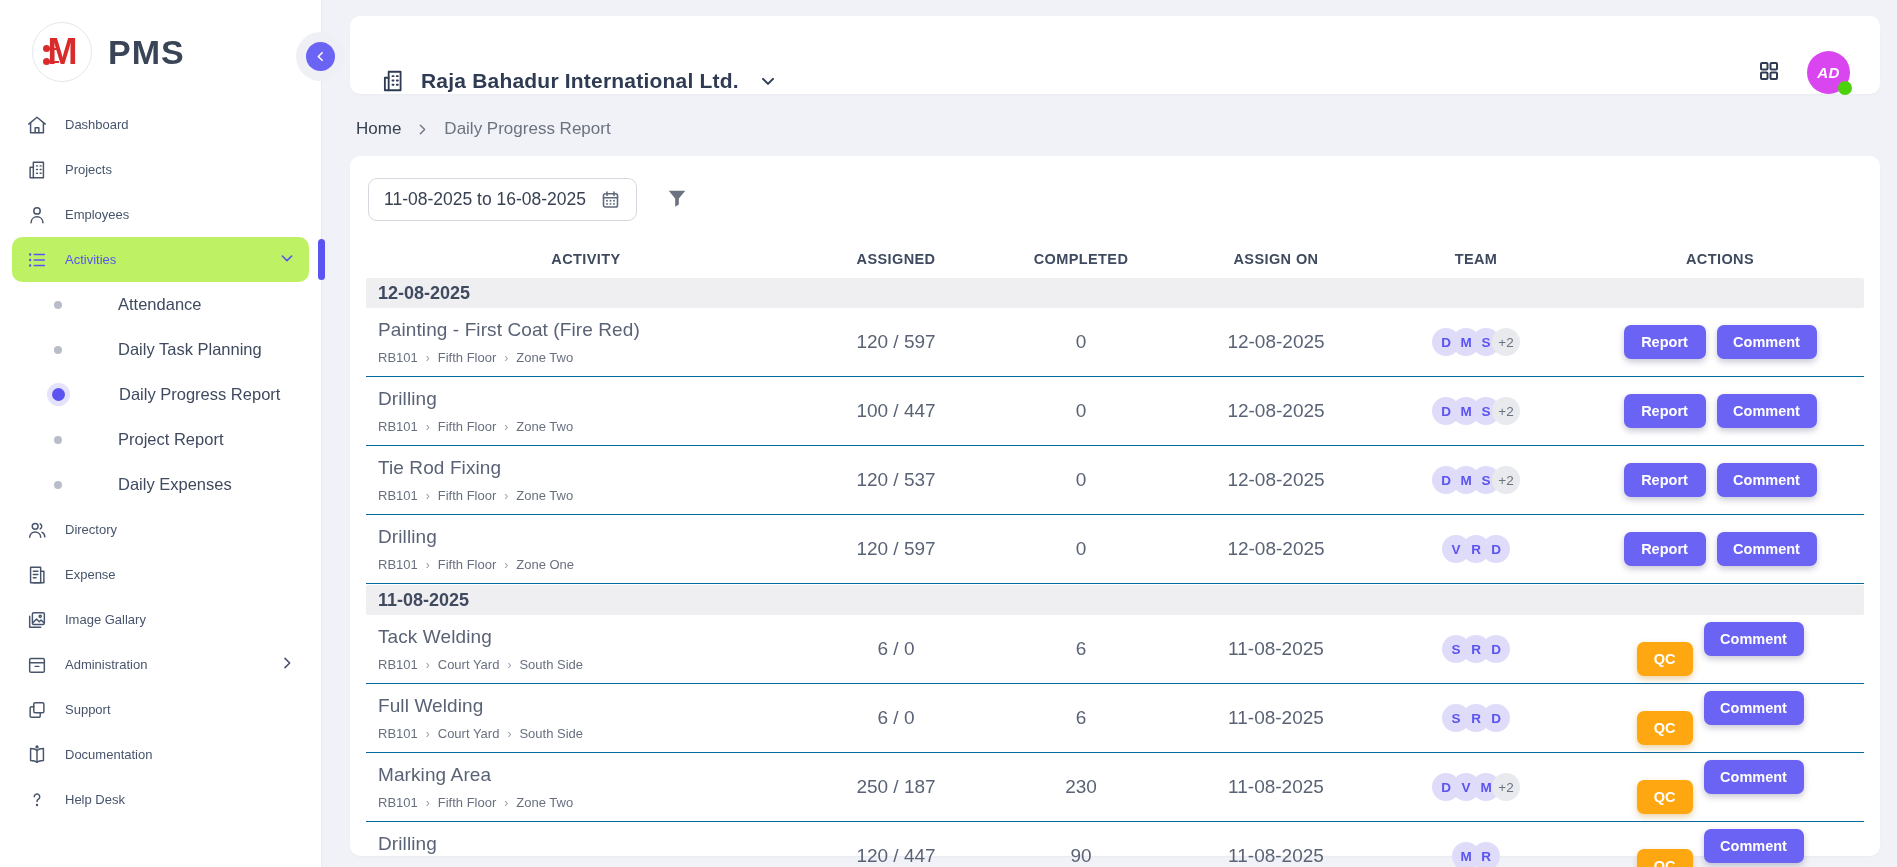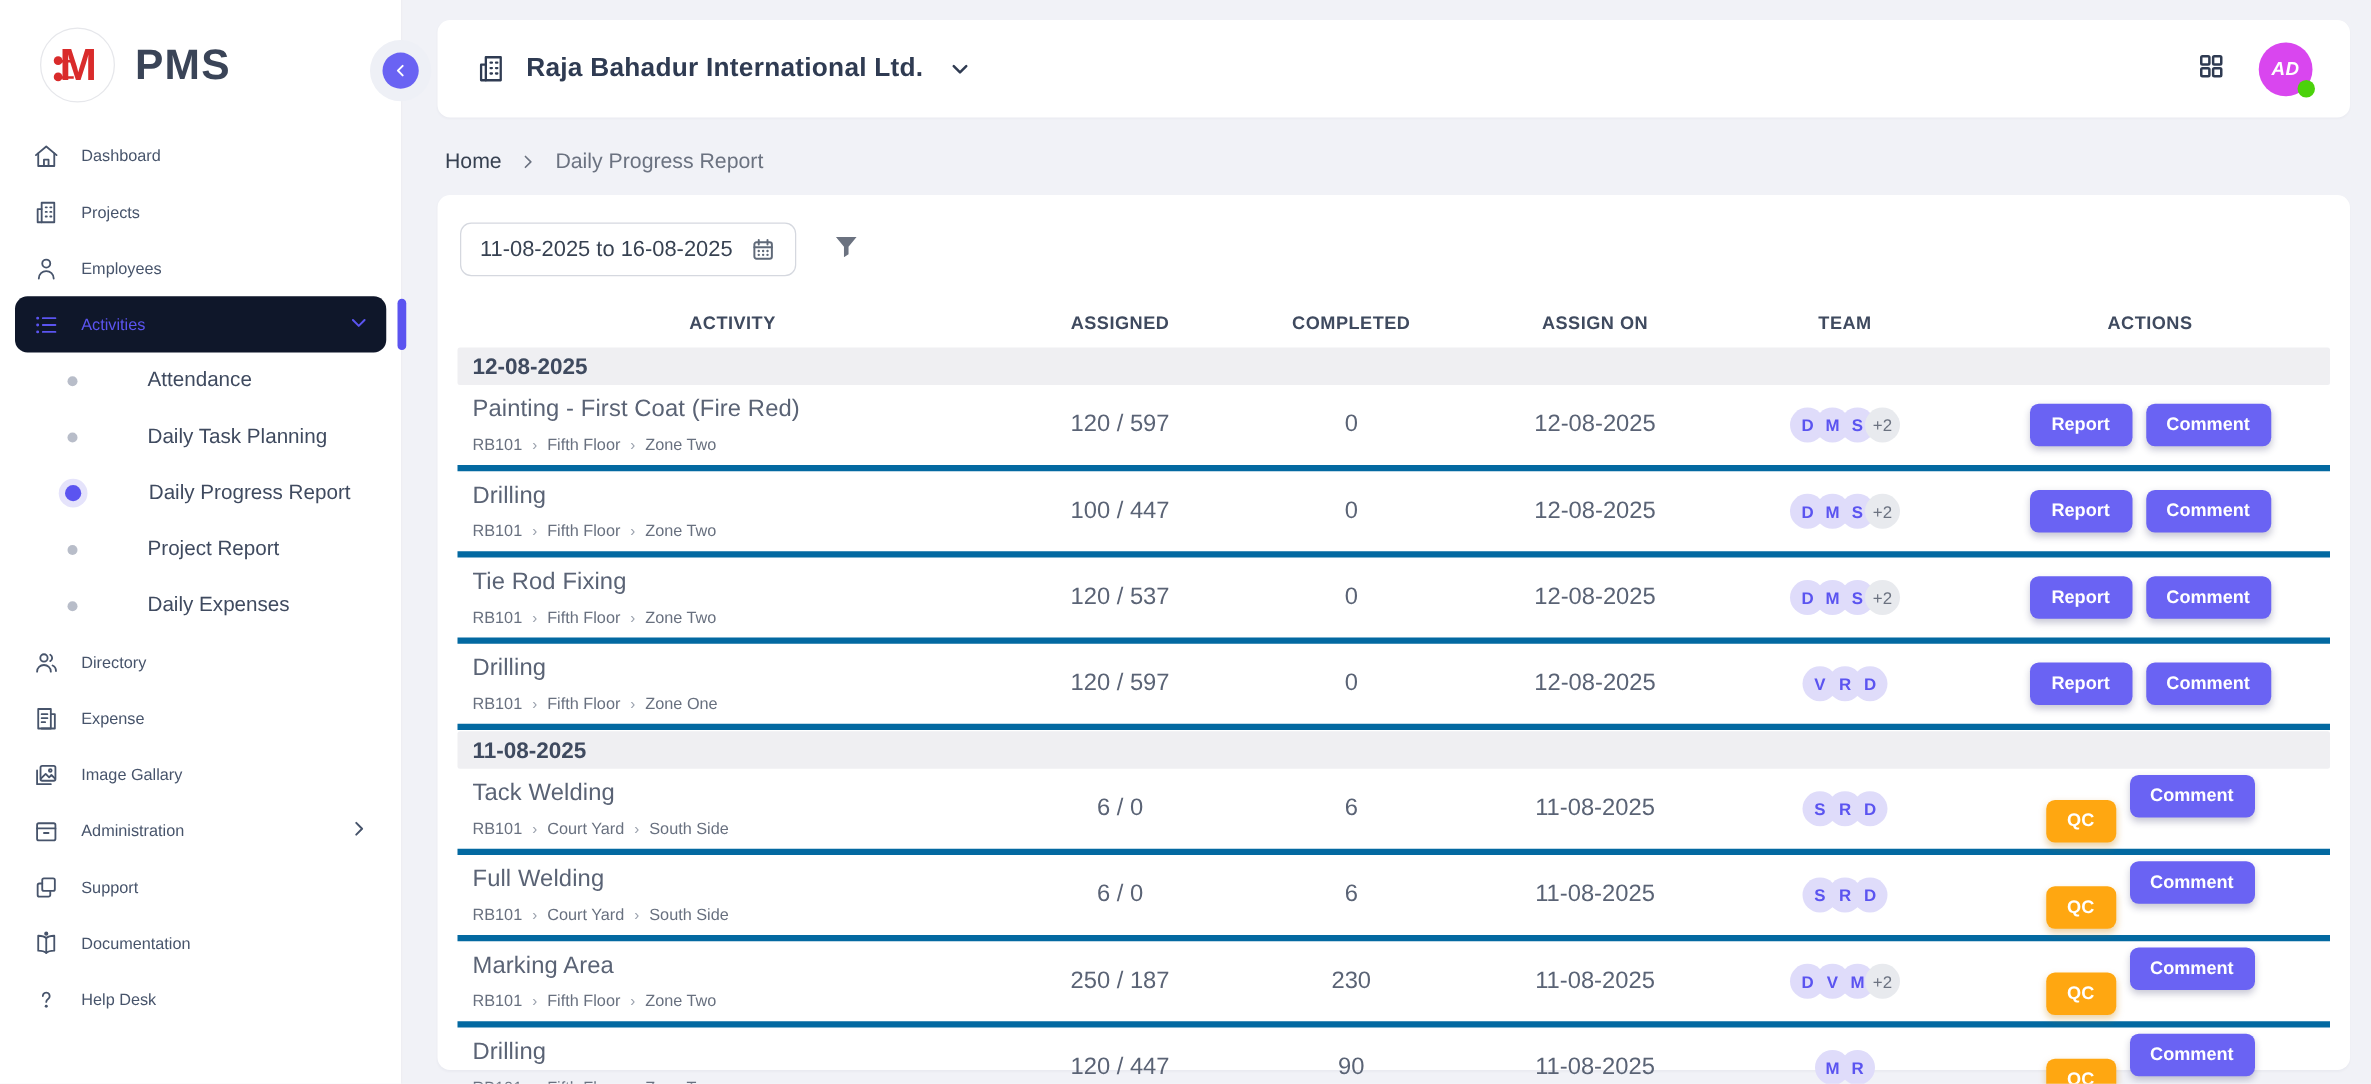--- a/index.html
+++ b/index.html
@@ -19,42 +19,42 @@
     background:#d92b2b; box-shadow:0 13px 0 #d92b2b; }
   .logo-text { font-size:34px; font-weight:700; color:#3a4457; letter-spacing:1px; }
 
   .nav { padding:6px 12px 0 12px; }
   .nav-item { position:relative; display:flex; align-items:center; gap:17px; height:45px;
     padding:0 14px; border-radius:10px; font-size:13px; font-weight:500; color:#47546b; cursor:pointer; }
   .nav-item svg { width:22px; height:22px; stroke:#47546b; fill:none; stroke-width:1.6;
     stroke-linecap:round; stroke-linejoin:round; flex:none; }
   .nav-item .chev-end { margin-left:auto; }
   .nav-item .chev-end svg { width:16px; height:16px; }
-  .nav-item.active { background:#0f172a; color:#5b54f0; }
+  .nav-item.active { background:#bef264; color:#5b54f0; }
   .nav-item.active svg { stroke:#5b54f0; }
   .nav-item.active::after { content:''; position:absolute; right:-16px; top:2px; bottom:2px;
     width:7px; border-radius:4px; background:#5b54f0; }
 
   .subitem { display:flex; align-items:center; height:45px; padding-left:42px; cursor:pointer; }
   .sub-dot { width:8px; height:8px; border-radius:50%; background:#b8bdc9; flex:none; }
   .subitem .sub-label { margin-left:56px; font-size:16.5px; font-weight:500; color:#3f4a5f; }
   .subitem.active .sub-dot { width:13px; height:13px; margin:-2px; background:#5b54f0;
     box-shadow:0 0 0 5px #e5e3fb; }
 
   
   .collapse-btn { position:fixed; left:306px; top:42px; width:29px; height:29px; border-radius:50%;
     background:#6a63f3; display:flex; align-items:center; justify-content:center; cursor:pointer;
     box-shadow:0 0 0 10px #eef0f6; z-index:6; }
   .collapse-btn svg { width:13px; height:13px; stroke:#fff; stroke-width:3; fill:none;
     stroke-linecap:round; stroke-linejoin:round; }
 
   
   .main { margin-left:322px; padding:16px 17px 0 28px; }
 
-  .topbar { background:#fff; border-radius:10px; height:78px; display:flex; align-items:center;
+  .topbar { background:#fff; border-radius:10px; height:78px; display:flex; align-items:flex-end;
     padding:0 30px; box-shadow:0 1px 2px rgba(30,30,60,0.03); }
   .company { display:flex; align-items:center; gap:15px; cursor:pointer; }
   .company svg.bld { width:26px; height:26px; stroke:#2f3b52; fill:none; stroke-width:1.7;
     stroke-linecap:round; stroke-linejoin:round; }
   .company-name { font-size:21px; font-weight:700; color:#2f3b52; letter-spacing:0.2px; }
   .company svg.chev { width:20px; height:20px; stroke:#2f3b52; stroke-width:2.4; fill:none;
     stroke-linecap:round; stroke-linejoin:round; margin-left:4px; }
   .topbar-right { margin-left:auto; display:flex; align-items:center; gap:26px; }
   .grid-icon svg { width:24px; height:24px; stroke:#2f3b52; stroke-width:2; fill:none; }
   .avatar { position:relative; width:43px; height:43px; border-radius:50%; background:#d946ef;
@@ -79,21 +79,21 @@
     stroke-linecap:round; stroke-linejoin:round; }
   .funnel svg { width:24px; height:22px; fill:#6b7280; stroke:none; cursor:pointer; }
 
   
   .tbl { width:100%; }
   .trow { display:grid; grid-template-columns:440px 180px 190px 200px 200px 1fr; align-items:center; }
   .thead { height:36px; font-size:14.5px; font-weight:700; color:#3f4a5f; letter-spacing:0.4px; }
   .thead > div { text-align:center; }
   .group-bar { background:#efeff2; border-radius:2px; height:30px; display:flex; align-items:center;
     padding:0 12px; font-size:18px; font-weight:700; color:#3f4a5f; margin-top:1px; }
-  .drow { height:69px; border-bottom:5px solid #0369a1; }
+  .drow { height:69px; border-bottom:1px solid #0369a1; }
   .cell-activity { padding-left:12px; }
   .act-title { font-size:19px; color:#5a6375; letter-spacing:0.1px; margin-bottom:9px; }
   .act-path { font-size:13px; color:#68707f; display:flex; align-items:center; }
   .act-path .seg:not(:last-child)::after { content:'\203A'; margin:0 8px; color:#9aa1ad; font-size:12px; }
   .cell-num { text-align:center; font-size:19px; color:#5a6375; }
   .cell-team { display:flex; justify-content:center; cursor:pointer; }
   .badge { width:28px; height:28px; border-radius:50%; background:#dfdcfa; color:#5b54f0;
     display:flex; align-items:center; justify-content:center; font-size:13.5px; font-weight:600;
     margin-left:-8px; }
   .badge:first-child { margin-left:0; }

